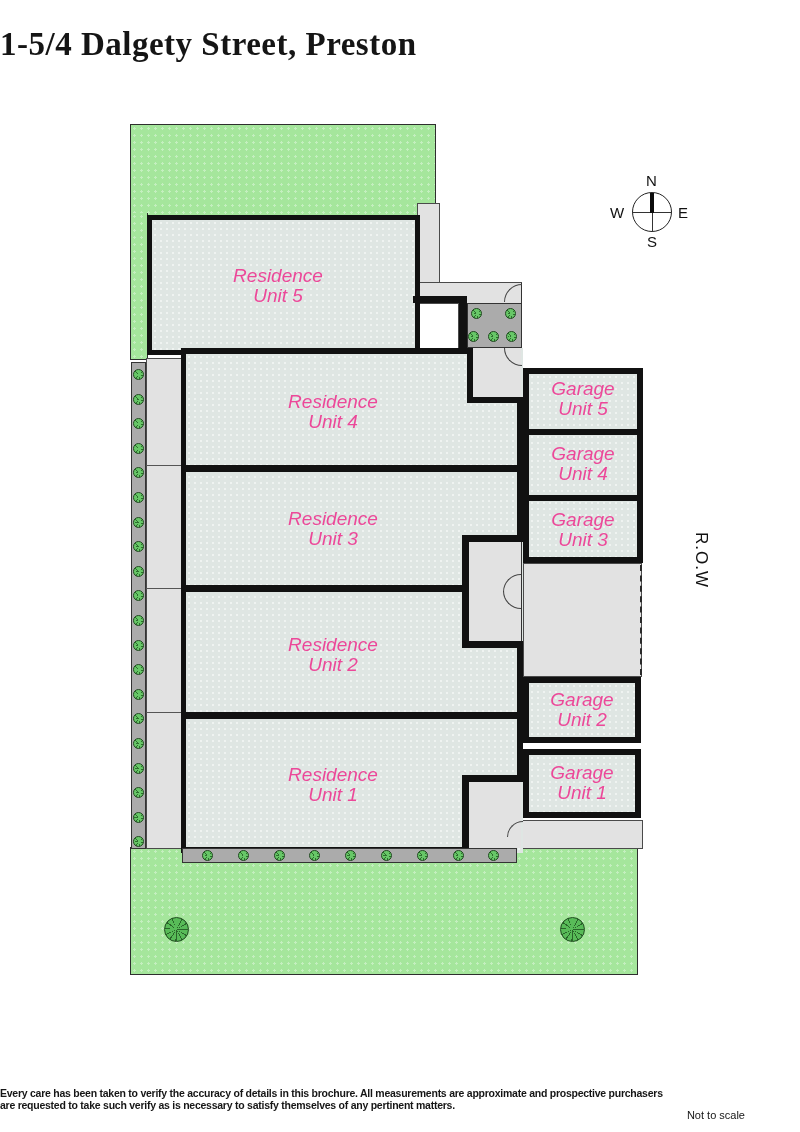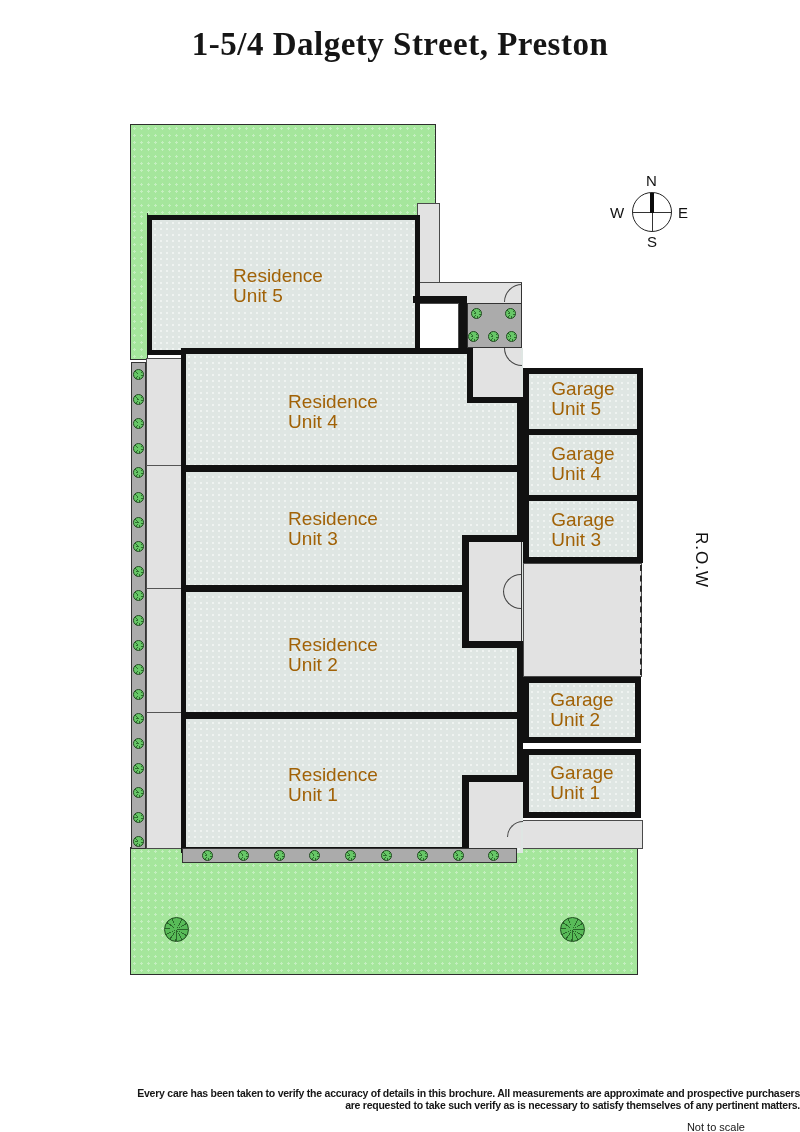--- a/index.html
+++ b/index.html
@@ -1,53 +1,53 @@
 <!DOCTYPE html>
 <html style="--lawn: #a5e69c; --building_fill: #dfe6e3; --path: #e2e2e2; --garden_bed: #ababab; --wall: #111111;"><head>
 <meta charset="utf-8">
 <style>
   html,body{margin:0;padding:0;background:#ffffff;}
   #page{position:relative;width:800px;height:1132px;background:#fff;overflow:hidden;
         font-family:"Liberation Sans","DejaVu Sans",sans-serif;}
-  .title{position:absolute;left:0;top:26px;width:800px;text-align:center;
+  .title{position:absolute;left:0;top:26px;width:800px;text-align:left;
          font-family:"Liberation Serif","DejaVu Serif",serif;font-weight:700;
          font-size:33px;color:#151515;letter-spacing:.5px;}
   #plan{position:absolute;left:0;top:0;width:800px;height:1132px;}
   #plan > div{position:absolute;box-sizing:border-box;}
   .lawn{background:var(--lawn,#a5e69c);border:1px solid #2e2e2e;
         background-image:radial-gradient(rgba(255,255,255,.35) 1px,transparent 1.3px);
         background-size:7px 7px;}
   .path{background:var(--path,#e2e2e2);border:1px solid #4a4a4a;}
   .bed{background:var(--garden_bed,#ababab);border:1px solid #333;}
   .bldg{background:var(--building_fill,#dfe6e3);border:5px solid var(--wall,#111);
         background-image:radial-gradient(rgba(255,255,255,.5) 1px,transparent 1.3px);
         background-size:6px 6px;}
   .fill{background:var(--building_fill,#dfe6e3);
         background-image:radial-gradient(rgba(255,255,255,.5) 1px,transparent 1.3px);
         background-size:6px 6px;}
   .wall{background:var(--wall,#111);}
   .fence{background:#555;height:1px;}
   .thin{background:#333;}
   .dashed{width:0;border-left:2px dashed #2a2a2a;}
-  .rlabel,.glabel{transform:translate(-50%,-50%);color:#a16207;white-space:nowrap;}
+  .rlabel,.glabel{transform:translate(-50%,-50%);text-align:center;color:#ec4899;white-space:nowrap;font-style:italic;}
   .l1{font-size:19px;line-height:1.12;}
   .l2{font-size:19px;line-height:1.1;}
   .shrub{position:absolute;width:11px;height:11px;border-radius:50%;box-sizing:border-box;
          border:1px solid #1d4a1d;
          background:repeating-conic-gradient(from 10deg,#67c767 0 40deg,#2e6f2e 40deg 52deg);}
   .tree{position:absolute;width:25px;height:25px;border-radius:50%;box-sizing:border-box;
         border:1px solid #1d4a1d;
         background:repeating-conic-gradient(from 0deg,#58bb58 0 24deg,#2a662a 24deg 31deg);}
   .arc{width:18px;height:18px;}
   .arc-tl{border-left:1px solid #444;border-top:1px solid #444;border-top-left-radius:100% 100%;}
   .arc-bl{border-left:1px solid #444;border-bottom:1px solid #444;border-bottom-left-radius:100% 100%;}
   .compass-circle{width:40px;height:40px;border:1.4px solid #222;border-radius:50%;background:#fff;}
   .compass-letter{font-size:15px;color:#111;}
   .row-label{font-size:17px;color:#111;letter-spacing:1px;transform:rotate(90deg);text-align:center;}
-  .footer-line{position:absolute;left:0;width:800px;text-align:right;color:#161616;
+  .footer-line{position:absolute;left:0;width:800px;text-align:left;color:#161616;
                font-size:10.5px;font-weight:600;letter-spacing:-.25px;}
   .nts{position:absolute;right:55px;width:200px;text-align:right;color:#161616;font-size:11px;}
 </style>
 </head>
 <body>
 
 <div id="page">
   <div class="title">1-5/4 Dalgety Street, Preston</div>
 
   <div id="plan">
@@ -199,14 +199,14 @@
       <div class="shrub" style="left: 505px; top: 308px;"></div>
       <div class="shrub" style="left: 468px; top: 331px;"></div>
       <div class="shrub" style="left: 488px; top: 331px;"></div>
       <div class="shrub" style="left: 506px; top: 331px;"></div>
       <div class="tree" style="left: 164px; top: 917px;"></div>
       <div class="tree" style="left: 560px; top: 917px;"></div>
     </div>
 
   <div class="footer-line" style="top:1087px;">Every care has been taken to verify the accuracy of details in this brochure.  All measurements are approximate and prospective purchasers</div>
   <div class="footer-line" style="top:1099px;">are requested to take such verify as is necessary to satisfy themselves of any pertinent matters.</div>
-  <div class="nts" style="top:1109px;margin-top:12px;">Not to scale</div>
+  <div class="nts" style="top:1109px;">Not to scale</div>
 </div>
 
 </body></html>

